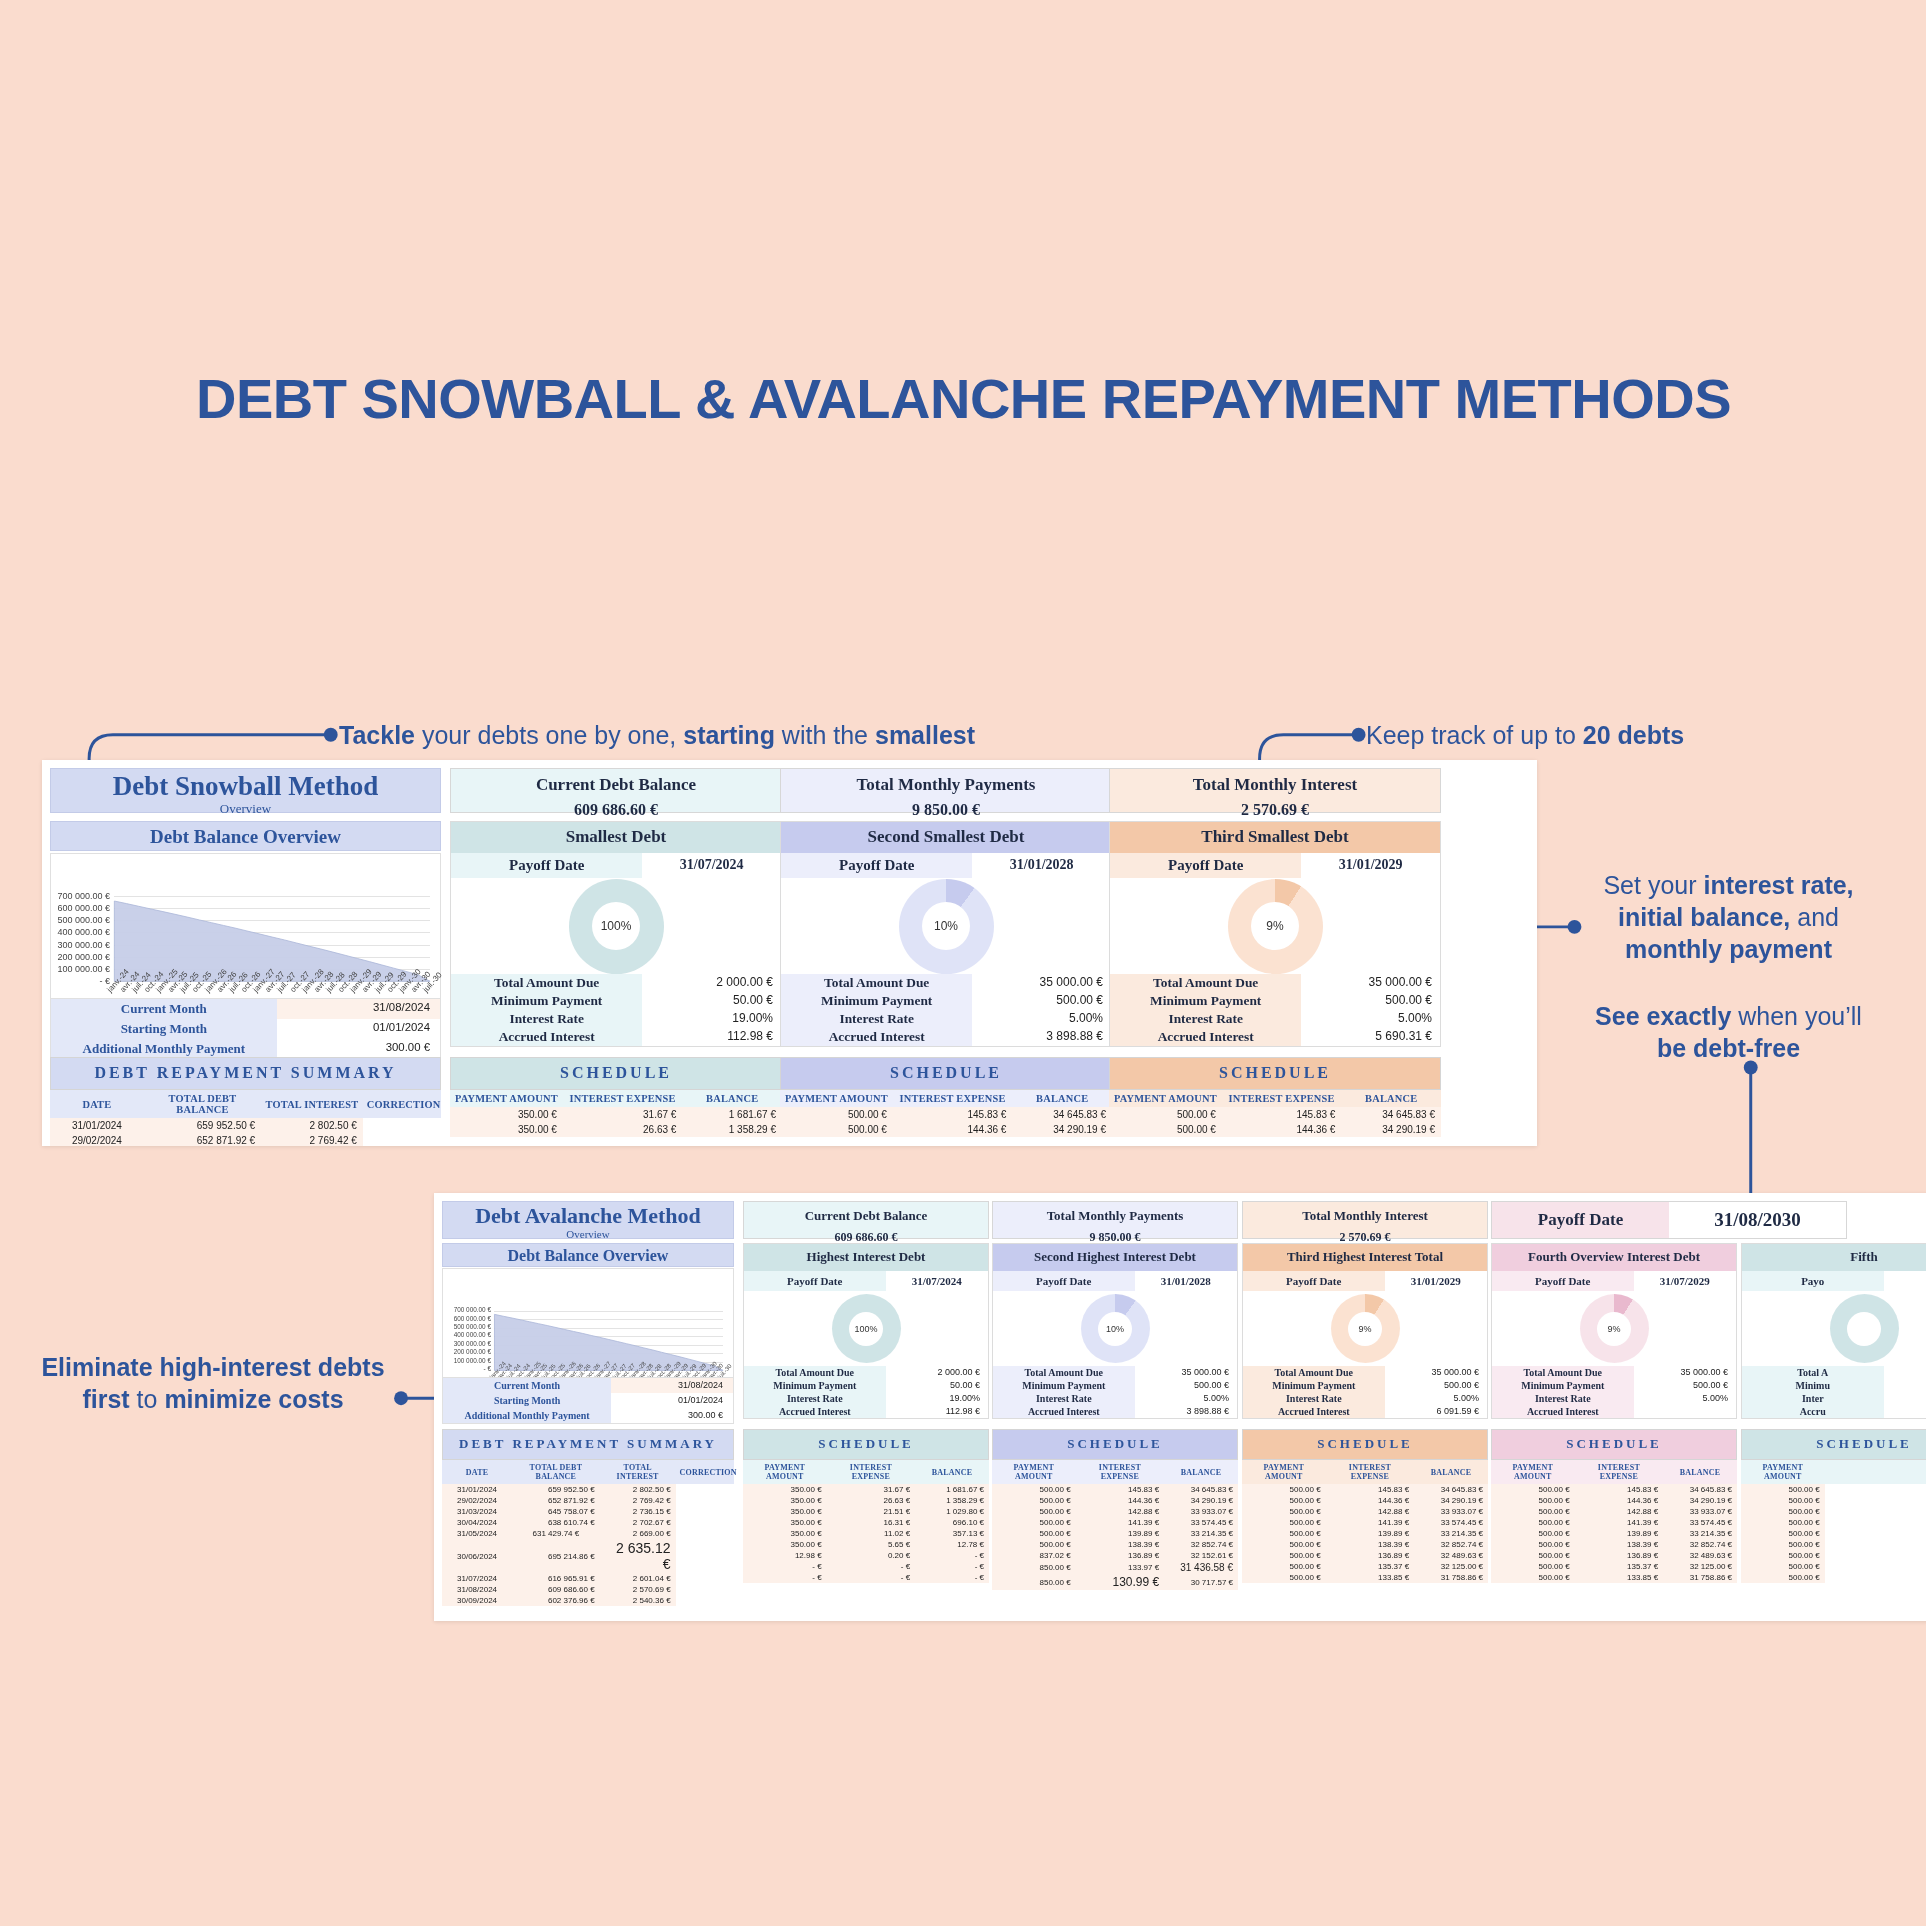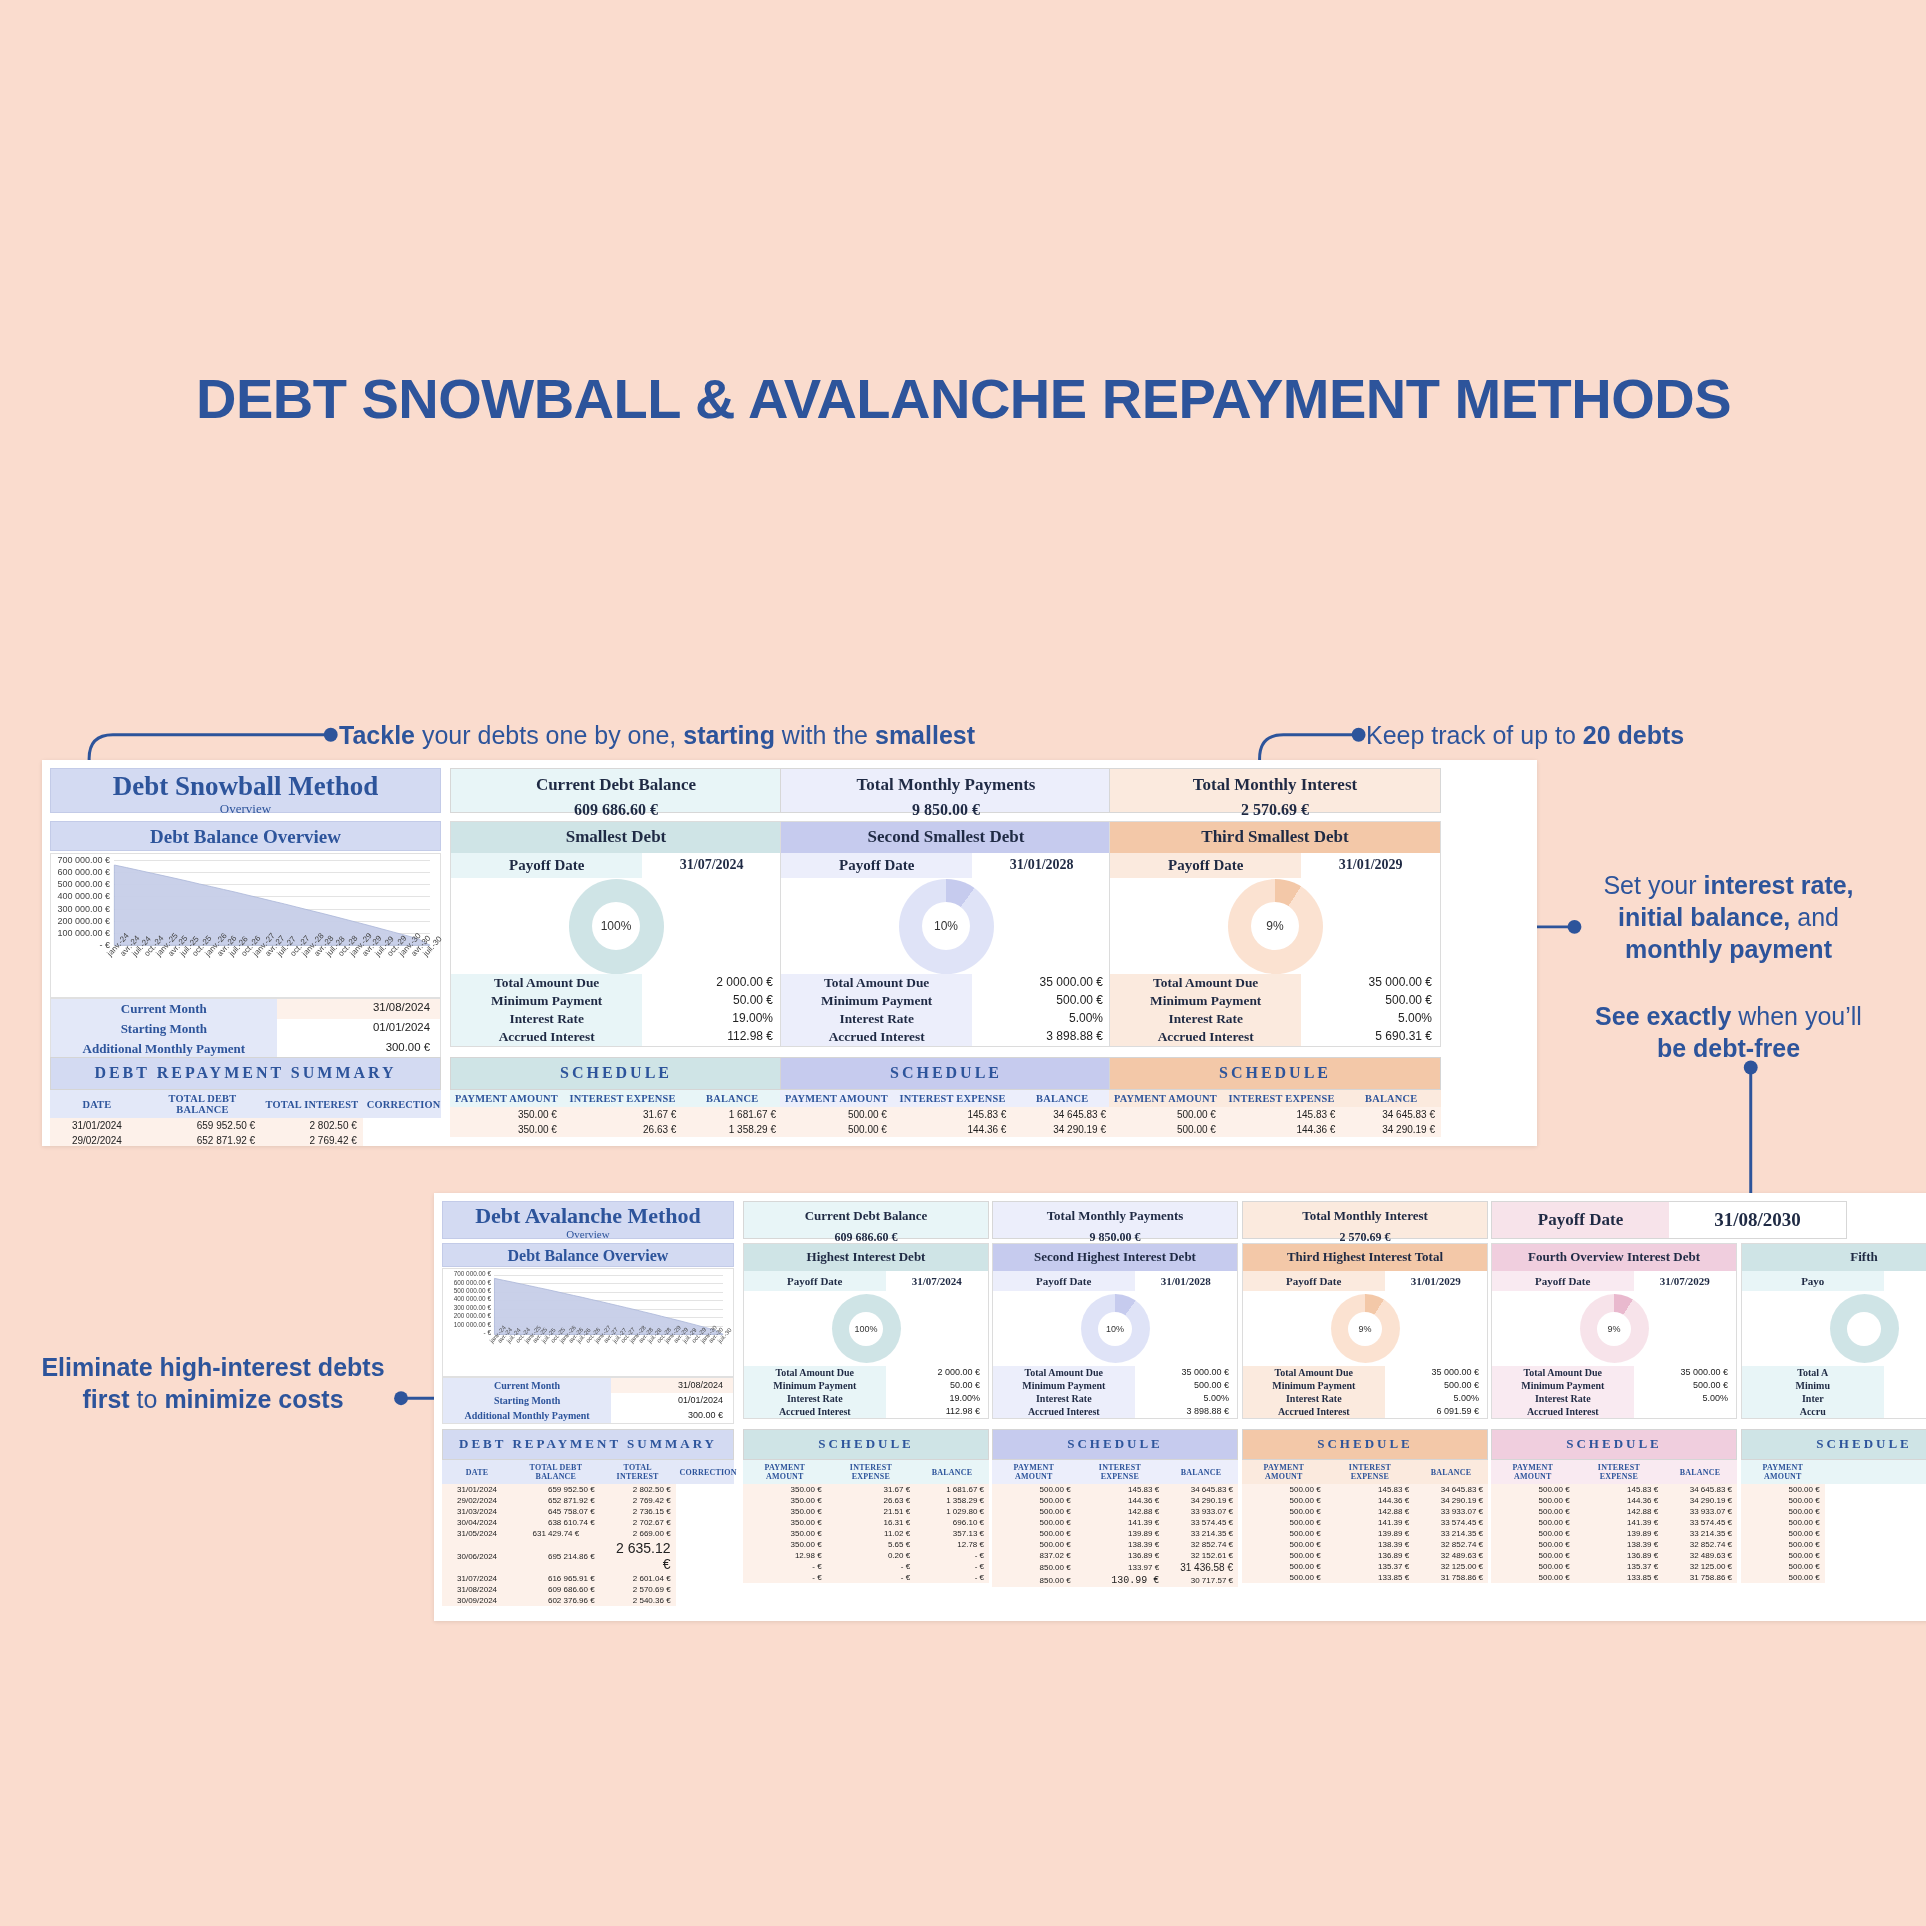--- a/index.html
+++ b/index.html
@@ -89,21 +89,21 @@
   }
   table.grid td {
     font-family:"Liberation Sans",sans-serif; font-size:10px; color:#222;
     padding:2px 6px; background:#fdf1ea;
   }
   table.grid td.num { text-align:right; }
   table.grid td.dt  { text-align:center; }
   table.grid td.blank { background:#ffffff; }
 
   
-  .chart-box { background:#fff; position:relative; }
+  .chart-box { background:#fff; position:relative;margin-top:36px; }
   .ylab { position:absolute; font-family:"Liberation Sans",sans-serif; font-size:9px; color:#444; text-align:right; }
   .xlab { position:absolute; font-family:"Liberation Sans",sans-serif; font-size:8px; color:#444;
           transform:rotate(-48deg); transform-origin:left bottom; white-space:nowrap; }
   .gridline { position:absolute; height:1px; background:#e3e3e3; }
 
   .mini-row { display:flex; font-family:"Liberation Serif",serif; font-size:13px; }
   .mini-row .k { flex:0 0 58%; text-align:center; font-weight:bold; color:#2d549b; padding:2px 0; }
   .mini-row .v { flex:1 1 42%; text-align:right; padding:2px 10px 2px 0; color:#222;
                  font-family:"Liberation Sans",sans-serif; font-size:11.4px; }
 </style>
@@ -824,21 +824,21 @@
             <td class="num" style="font-size: 8px; padding: 1px 5px;">136.89 €</td>
             <td class="num" style="font-size: 8px; padding: 1px 5px;">32 152.61 €</td>
           </tr>
           <tr>
             <td class="num" style="font-size: 8px; padding: 1px 5px;">850.00 €</td>
             <td class="num" style="font-size: 8px; padding: 1px 5px;">133.97 €</td>
             <td class="num" style="font-size: 10px; padding: 1px 5px;">31 436.58 €</td>
           </tr>
           <tr>
             <td class="num" style="font-size: 8px; padding: 1px 5px;">850.00 €</td>
-            <td class="num" style="font-size: 10px; padding: 1px 5px; font-family: Liberation Mono, monospace;">130.99 €</td>
+            <td class="num" style="font-size: 12px; padding: 1px 5px;">130.99 €</td>
             <td class="num" style="font-size: 8px; padding: 1px 5px;">30 717.57 €</td>
           </tr>
         </tbody>
       </table>
     </div>
     <div style="position: absolute; left: 808px; top: 236px; width: 246px;">
       <div class="tbl-head" style="background: rgb(243, 200, 168); font-size: 13px;">SCHEDULE</div>
       <table class="grid">
         <thead>
           <tr style="background: rgb(251, 234, 222);">

